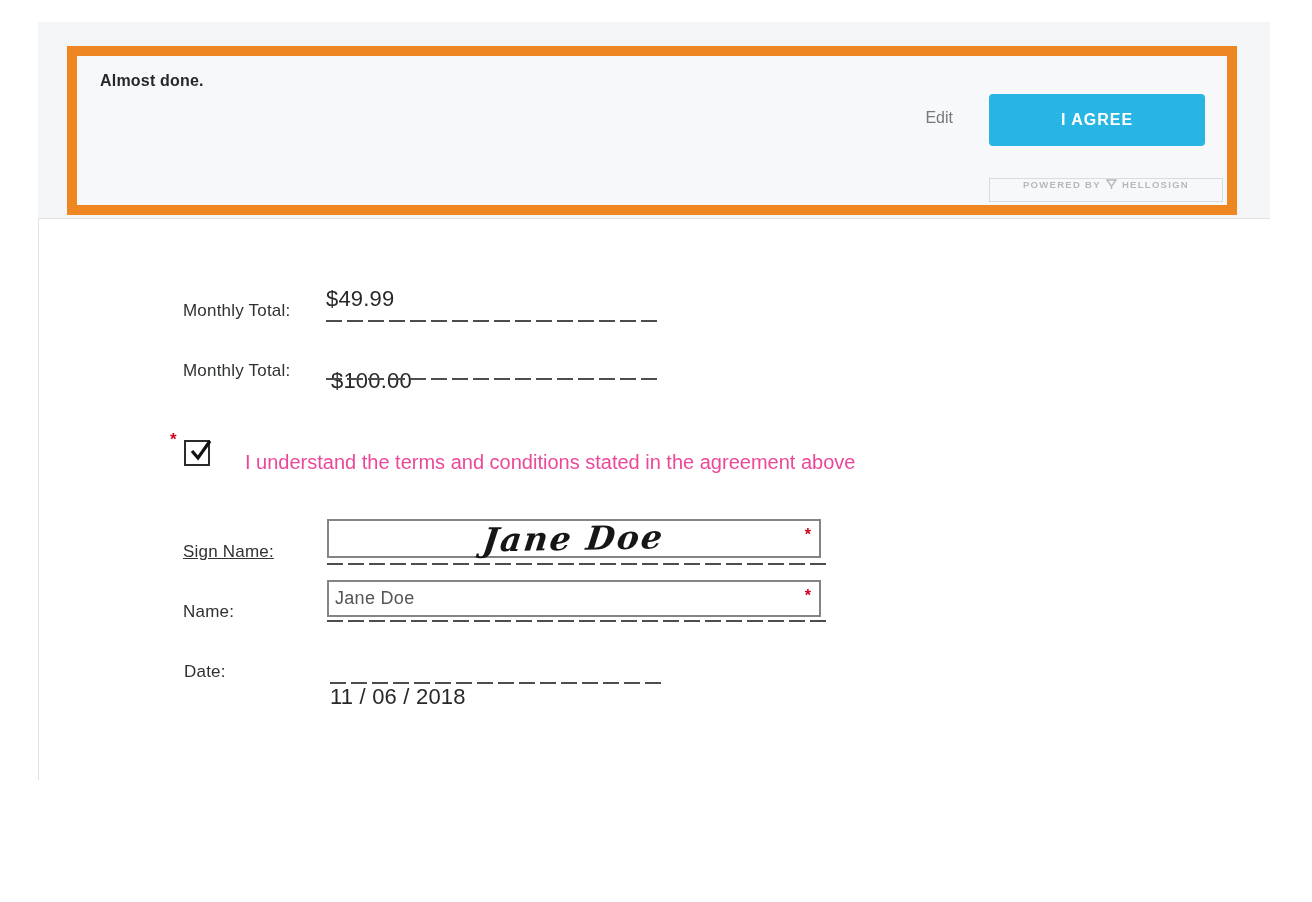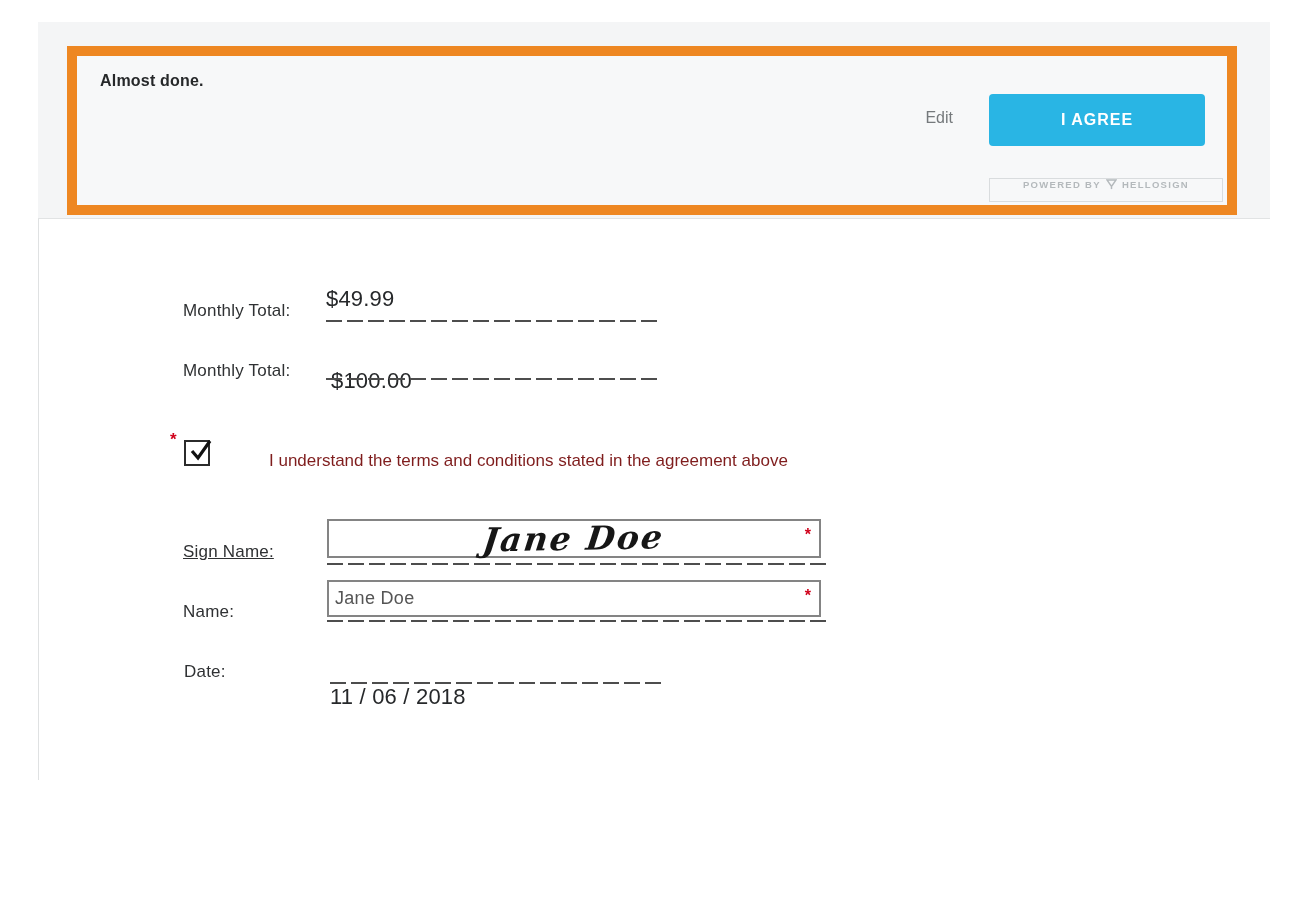--- a/index.html
+++ b/index.html
@@ -37,21 +37,21 @@
   .doc-label { position: absolute; font-size: 17px; color: #2f3133; letter-spacing: .2px; }
   .doc-value { position: absolute; font-size: 22px; color: #26282a; letter-spacing: .2px; }
   .dash-line { position: absolute; height: 2px;
     background: repeating-linear-gradient(to right, #4d4d4d 0 16px, transparent 16px 21px); }
 
   .req-star { color: #d0021b; font-size: 17px; font-weight: bold; }
   .cb-star { position: absolute; left: 170px; top: 430px; }
   .checkbox { position: absolute; left: 184px; top: 440px; width: 26px; height: 26px;
     border: 2px solid #2b2b2b; background: #ffffff; cursor: pointer; }
   .checkbox svg { position: absolute; left: 1px; top: -5px; }
-  .cb-text { position: absolute; left: 245px; top: 451px; font-size: 17px; color: #7f1d1d; margin-left: 24px; }
+  .cb-text { position: absolute; left: 245px; top: 451px; font-size: 20px; color: #ec4899; }
 
   .field-box { position: absolute; left: 327px; width: 494px; border: 2px solid #848484;
     background: #ffffff; cursor: text; }
   .sign-box { top: 519px; height: 39px; display: flex; align-items: center;
     justify-content: center; }
   .signature { font-family: "DejaVu Serif", serif; font-style: italic; font-weight: 600;
     font-size: 33px; color: #161616; transform: skewX(-8deg) rotate(-1deg);
     letter-spacing: 2px; }
   .name-box { top: 580px; height: 37px; display: flex; align-items: center; }
   .name-value { font-size: 18px; color: #555555; padding-left: 6px; letter-spacing: .3px; }

